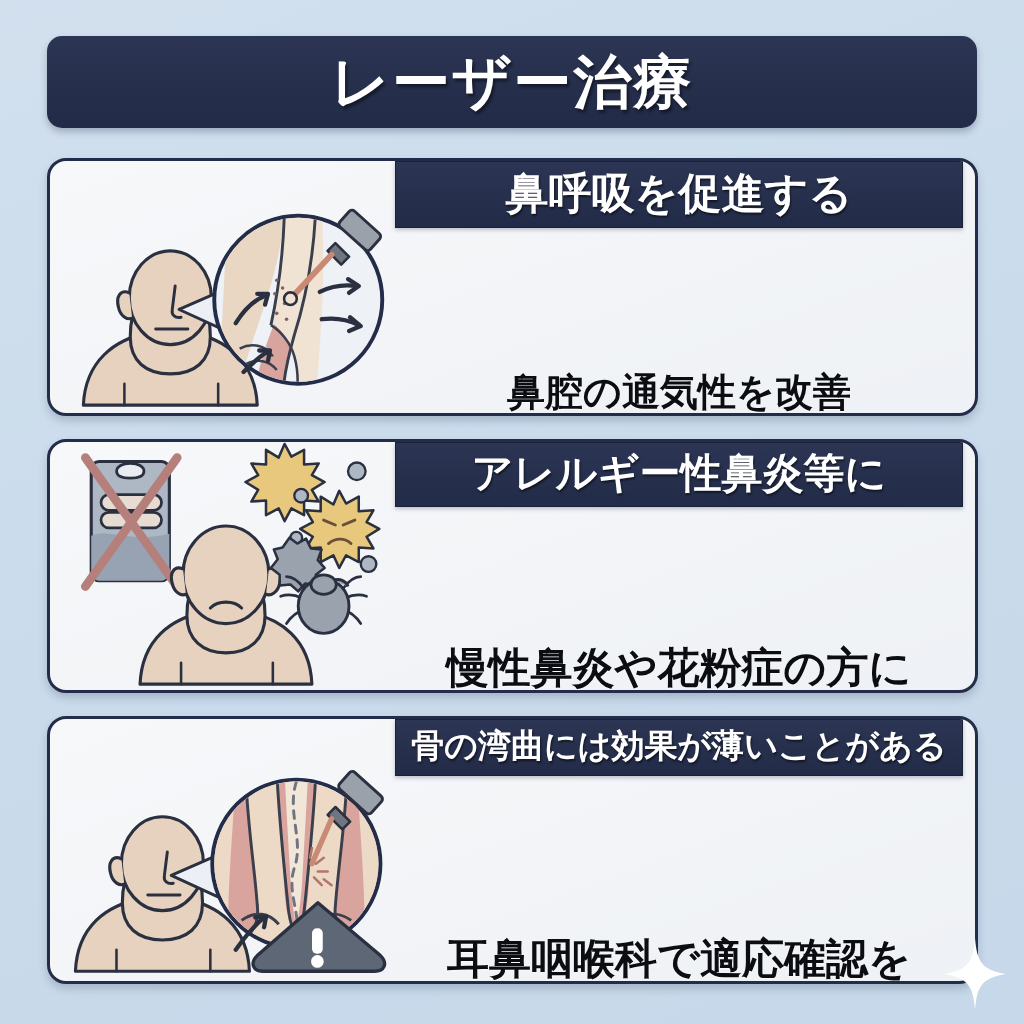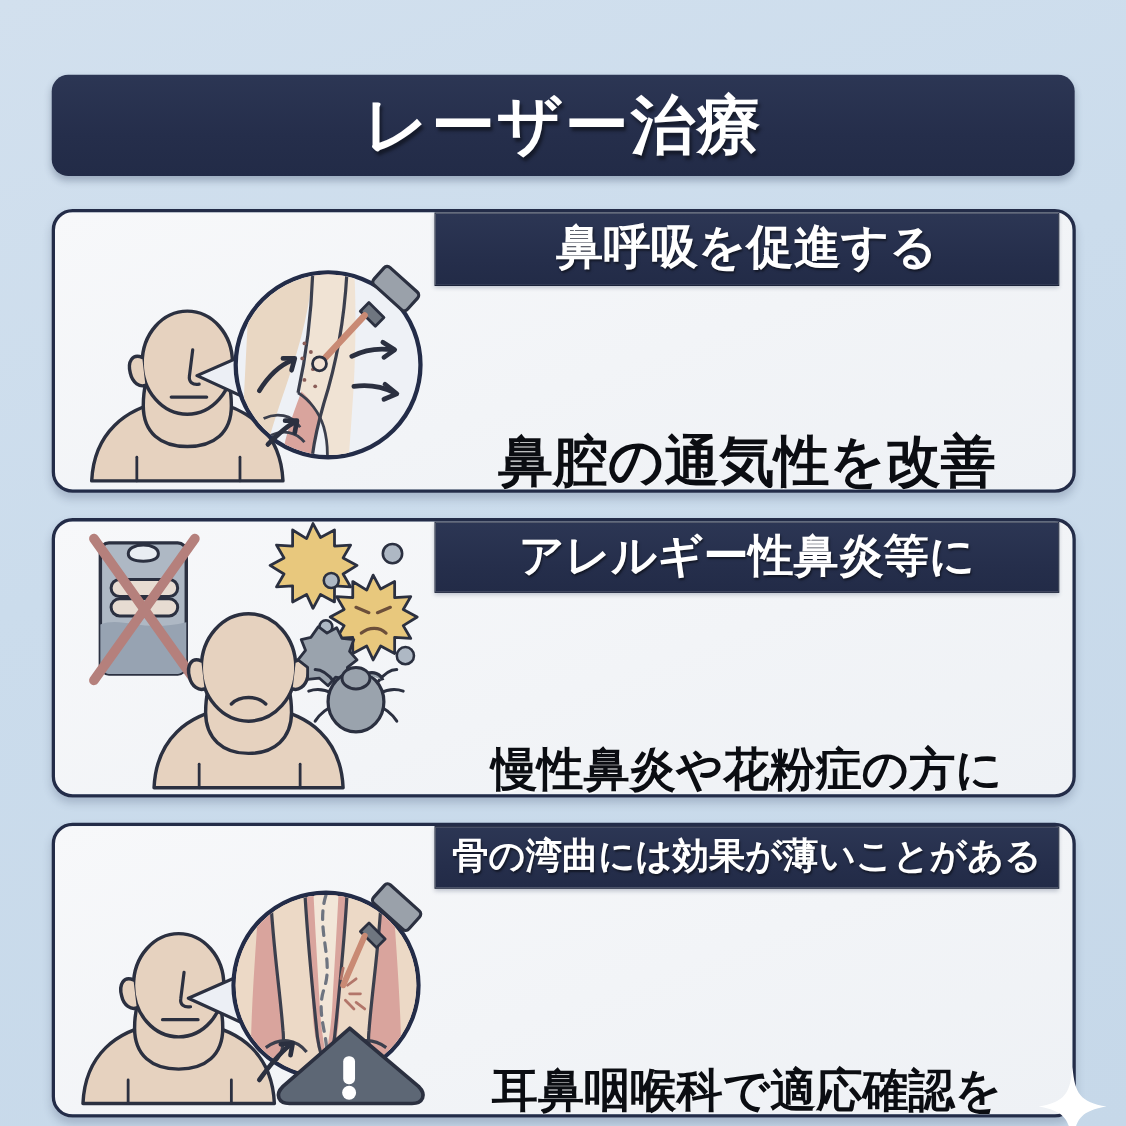--- a/index.html
+++ b/index.html
@@ -11,21 +11,20 @@
     height: 1024px;
     font-family: "DejaVu Sans", "Liberation Sans", sans-serif;
     background: linear-gradient(160deg, #d2e0ee 0%, #cbdcec 40%, #c6d8e9 100%);
     overflow: hidden;
   }
   #poster {
     position: relative;
     width: 1024px;
     height: 752px;
     box-sizing: border-box;
-    margin-top: 32px;
   }
 
   
   .title-banner {
     position: absolute;
     left: 47px;
     top: 36px;
     width: 930px;
     height: 92px;
     background: linear-gradient(180deg, #2c3654 0%, #252e4b 60%, #222b47 100%);
@@ -104,21 +103,21 @@
 
   .subtext {
     color: #0b0d12;
     font-weight: bold;
     line-height: 1.05;
     margin-top: 21px;
     white-space: nowrap;
     text-align: center;
     text-shadow: 0 1px 1px rgba(255,255,255,0.6);
   }
-  #card-1 .subtext { font-size: 50px; }
+  #card-1 .subtext { font-size: 38px; }
   #card-2 .subtext { font-size: 42px; }
   #card-3 .subtext { font-size: 42px; }
 
   
   .sparkle {
     position: absolute;
     left: 944px;
     top: 938px;
     width: 62px;
     height: 72px;

